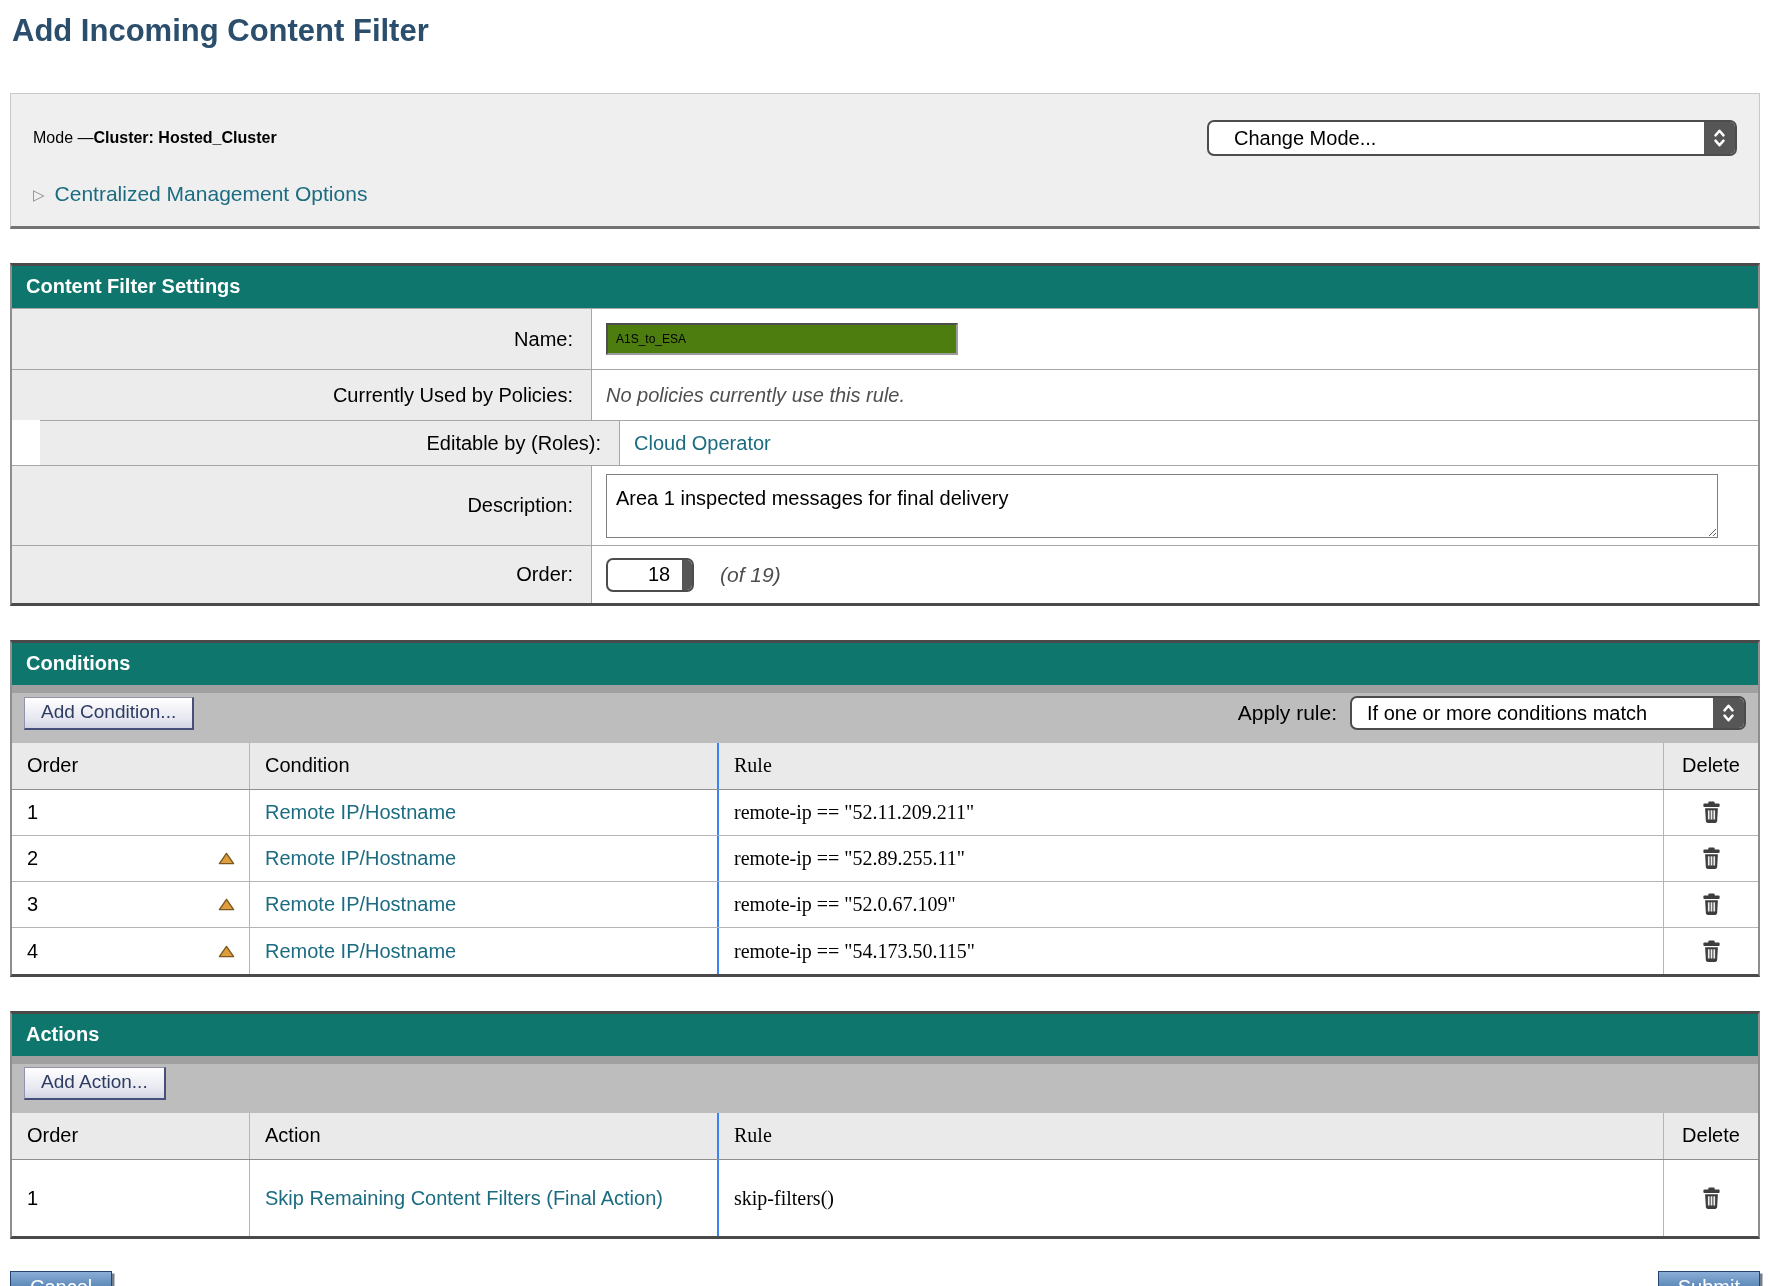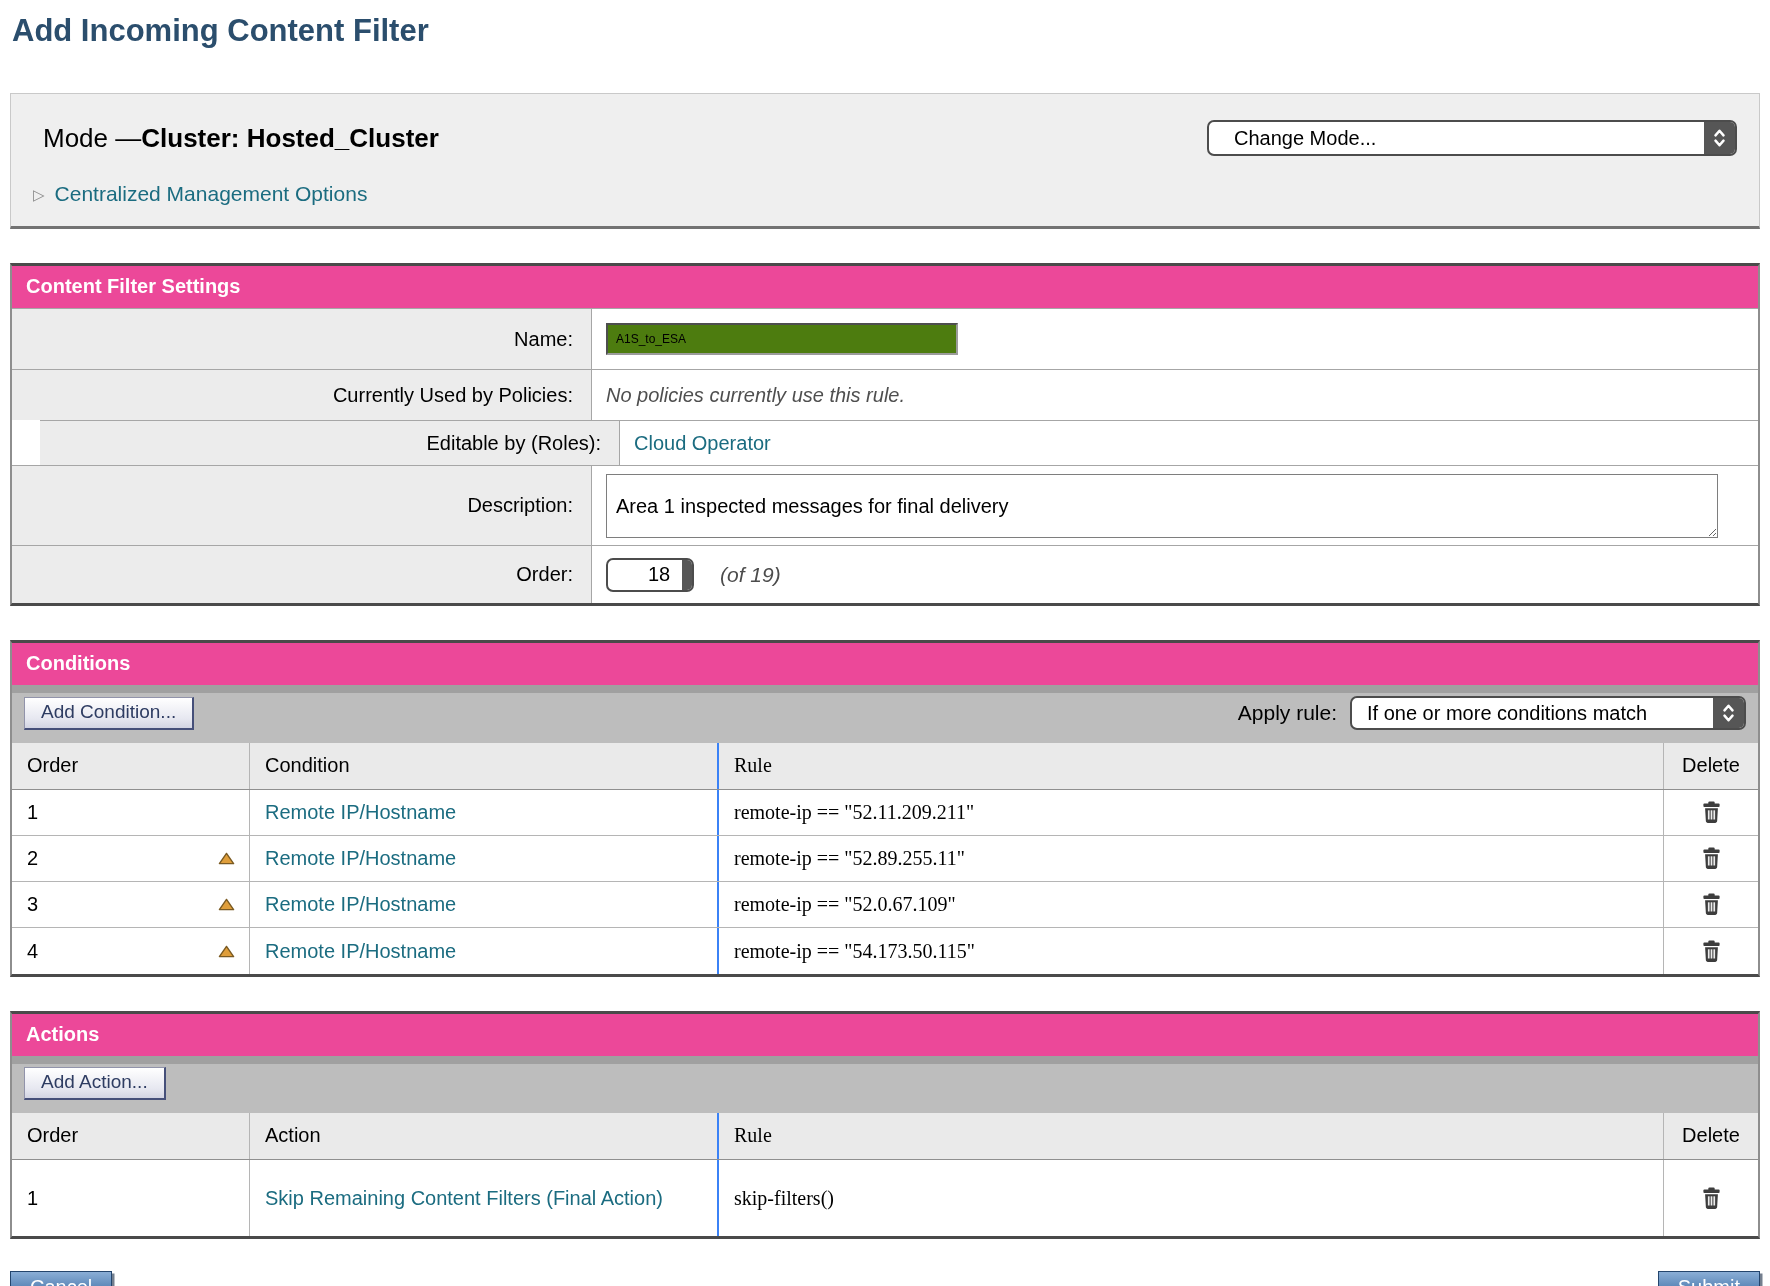--- a/index.html
+++ b/index.html
@@ -12,21 +12,21 @@
 
   h1.title { margin:13px 0 12px 2px; font-size:31px; font-weight:bold; color:#2b4e6d; }
 
   
   .mode-panel {
     margin-top:44px; background:#efefef;
     border:1px solid #c9c9c9; border-bottom:3px solid #737373;
     padding:26px 22px 20px;
   }
   .mode-row { display:flex; justify-content:space-between; align-items:center; }
-  .mode-text { font-size:26px;margin-left:10px; }
+  .mode-text { font-size:16px; }
   .mode-text b { font-weight:bold; }
   .mgmt-row { margin-top:26px; display:flex; align-items:center; gap:10px; font-size:21px; }
   .disclosure { color:#8a8a8a; font-size:15px; line-height:1; }
   a.link { color:#1b6c80; text-decoration:none; cursor:pointer; }
 
   
   .select {
     display:inline-flex; align-items:stretch; background:#fff;
     border:2px solid #4c4c4c; border-radius:7px; overflow:hidden; height:36px;
   }
@@ -36,21 +36,21 @@
   .apply-select { width:396px; height:34px; }
   .order-select { width:88px; height:34px;padding-left:28px; }
   .order-select .txt { padding:0 12px; }
 
   
   .section {
     margin-top:34px;
     border-left:2px solid #8e8e8e; border-right:2px solid #8e8e8e;
     border-top:3px solid #4a4a4a; border-bottom:3px solid #4a4a4a;
   }
-  .section-header { background:#ec4899; color:#fff; font-weight:bold; font-size:20px; padding:9px 14px 10px; }
+  .section-header { background:#0f766e; color:#fff; font-weight:bold; font-size:20px; padding:9px 14px 10px; }
 
   
   .kv-row { display:flex; border-top:1px solid #a6a6a6; background:#fff; }
   .kv-row:first-of-type { border-top:1px solid #6f6f6f; }
   .kv-label {
     width:580px; flex:none; background:#ececec; border-right:1px solid #a6a6a6;
     display:flex; align-items:center; justify-content:flex-end; padding-right:18px; font-size:20px;
   }
   .kv-value { flex:1; display:flex; align-items:center; padding-left:14px; font-size:20px; }
   .row-name { height:61px; }
@@ -58,21 +58,21 @@
   .row-edit { height:45px;margin-left:28px; }
   .row-desc { height:80px; }
   .row-order{ height:58px; }
   .muted-italic { font-style:italic; color:#4f4f4f; }
   input.text-field {
     width:352px; height:32px; font-size:12px; padding:2px 8px; background:#4d7c0f;
     border:2px solid; border-color:#4e4e4e #9b9b9b #9b9b9b #4e4e4e;
     font-family:"Liberation Sans", sans-serif;
   }
   textarea.desc-field {
-    width:1112px; height:64px; font-size:20px; padding:20px 9px; background:#fff;
+    width:1112px; height:64px; font-size:20px; padding:12px 9px; background:#fff;
     border:1px solid #7e7e7e; font-family:"Liberation Sans", sans-serif; resize:both;
   }
   .of-text { font-style:italic; color:#4c4c4c; margin-left:26px; font-size:21px; }
 
   
   .toolbar {
     background:linear-gradient(#a0a0a0 0px, #a0a0a0 8px, #bdbdbd 8px);
     padding:11px 12px 13px; display:flex; justify-content:space-between; align-items:center;
   }
   .btn-light {

